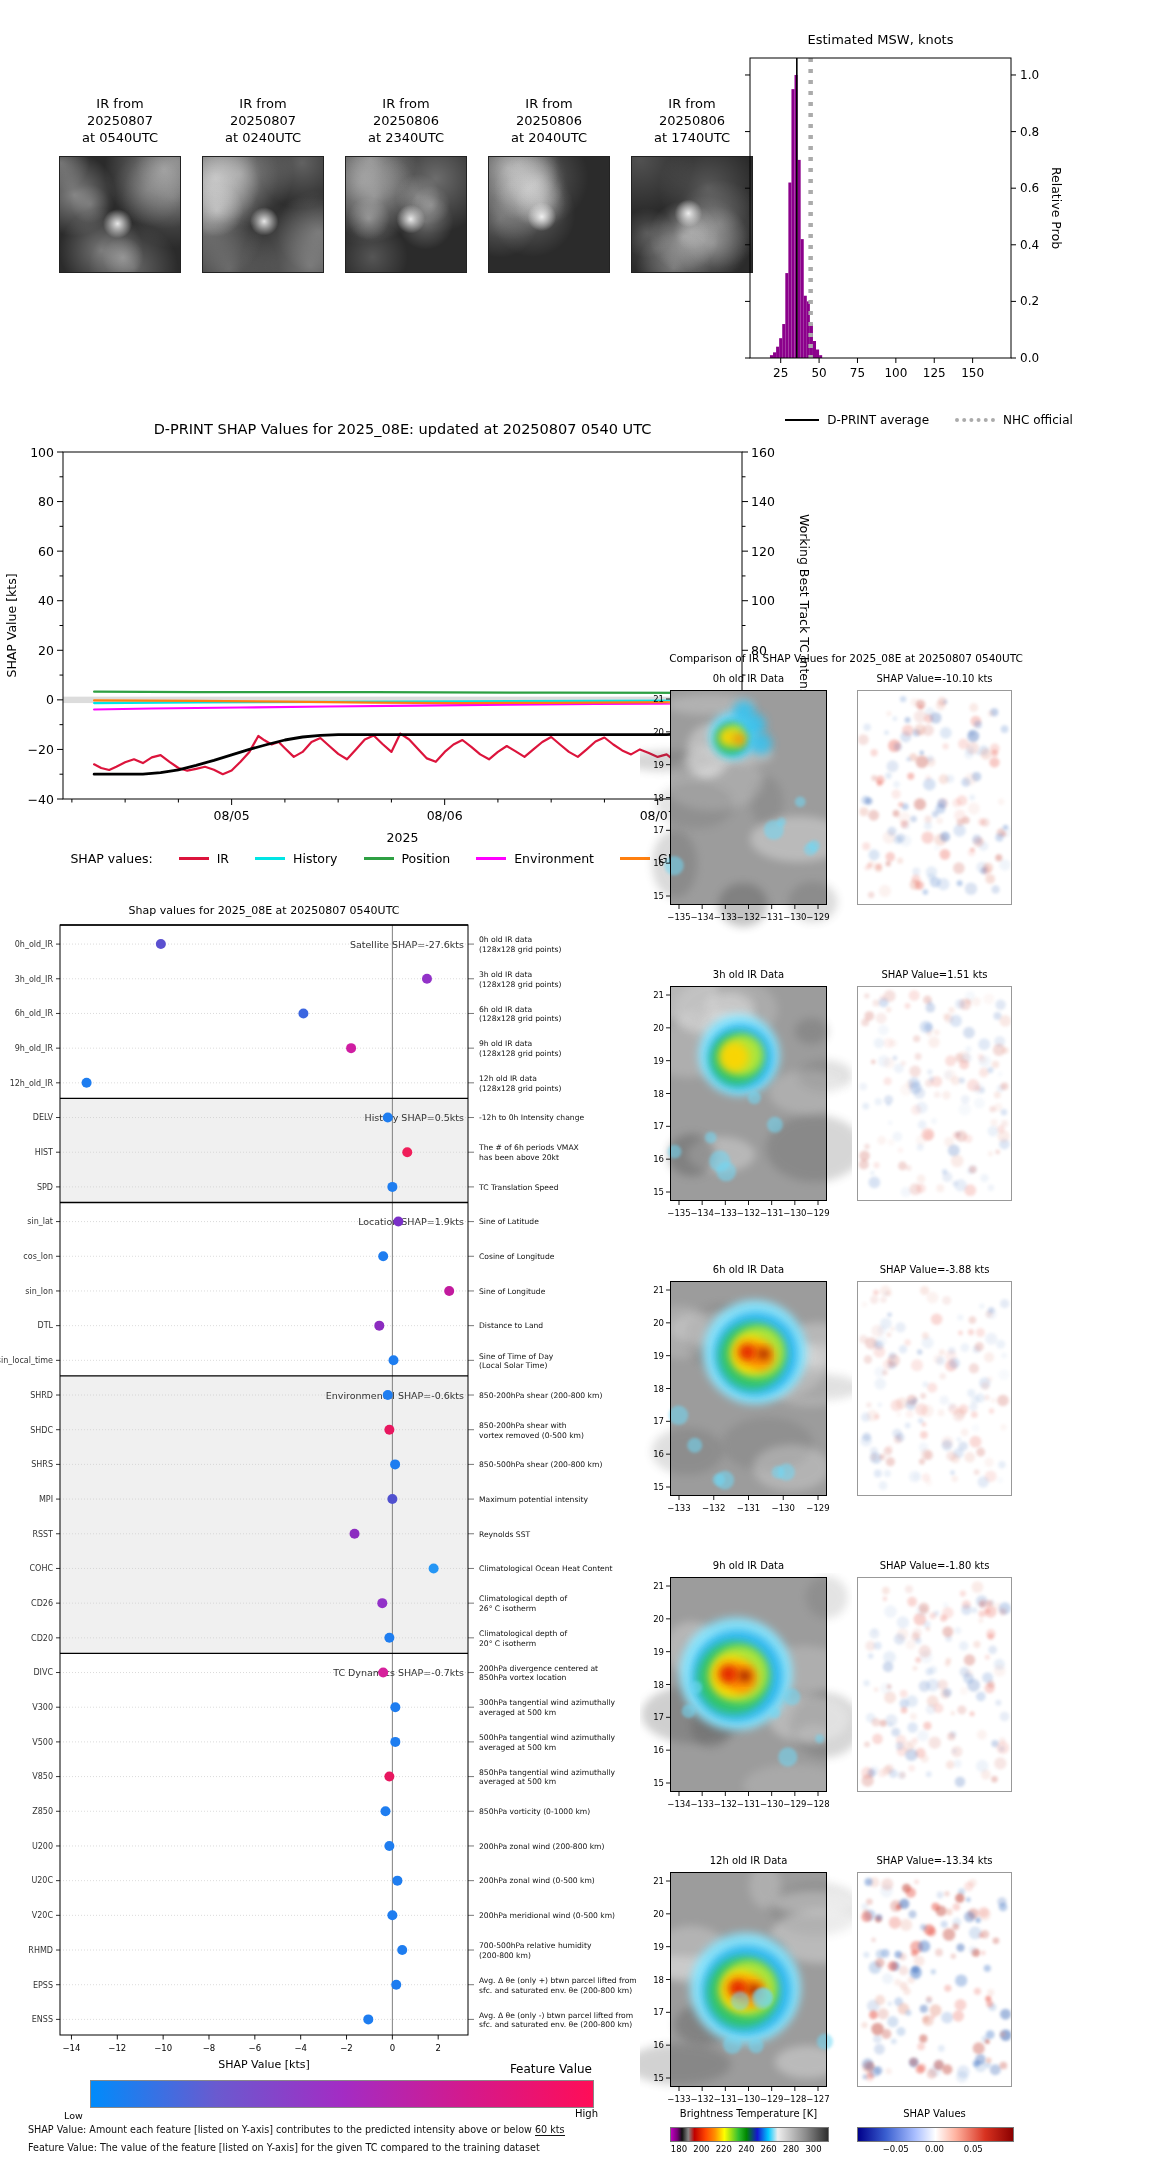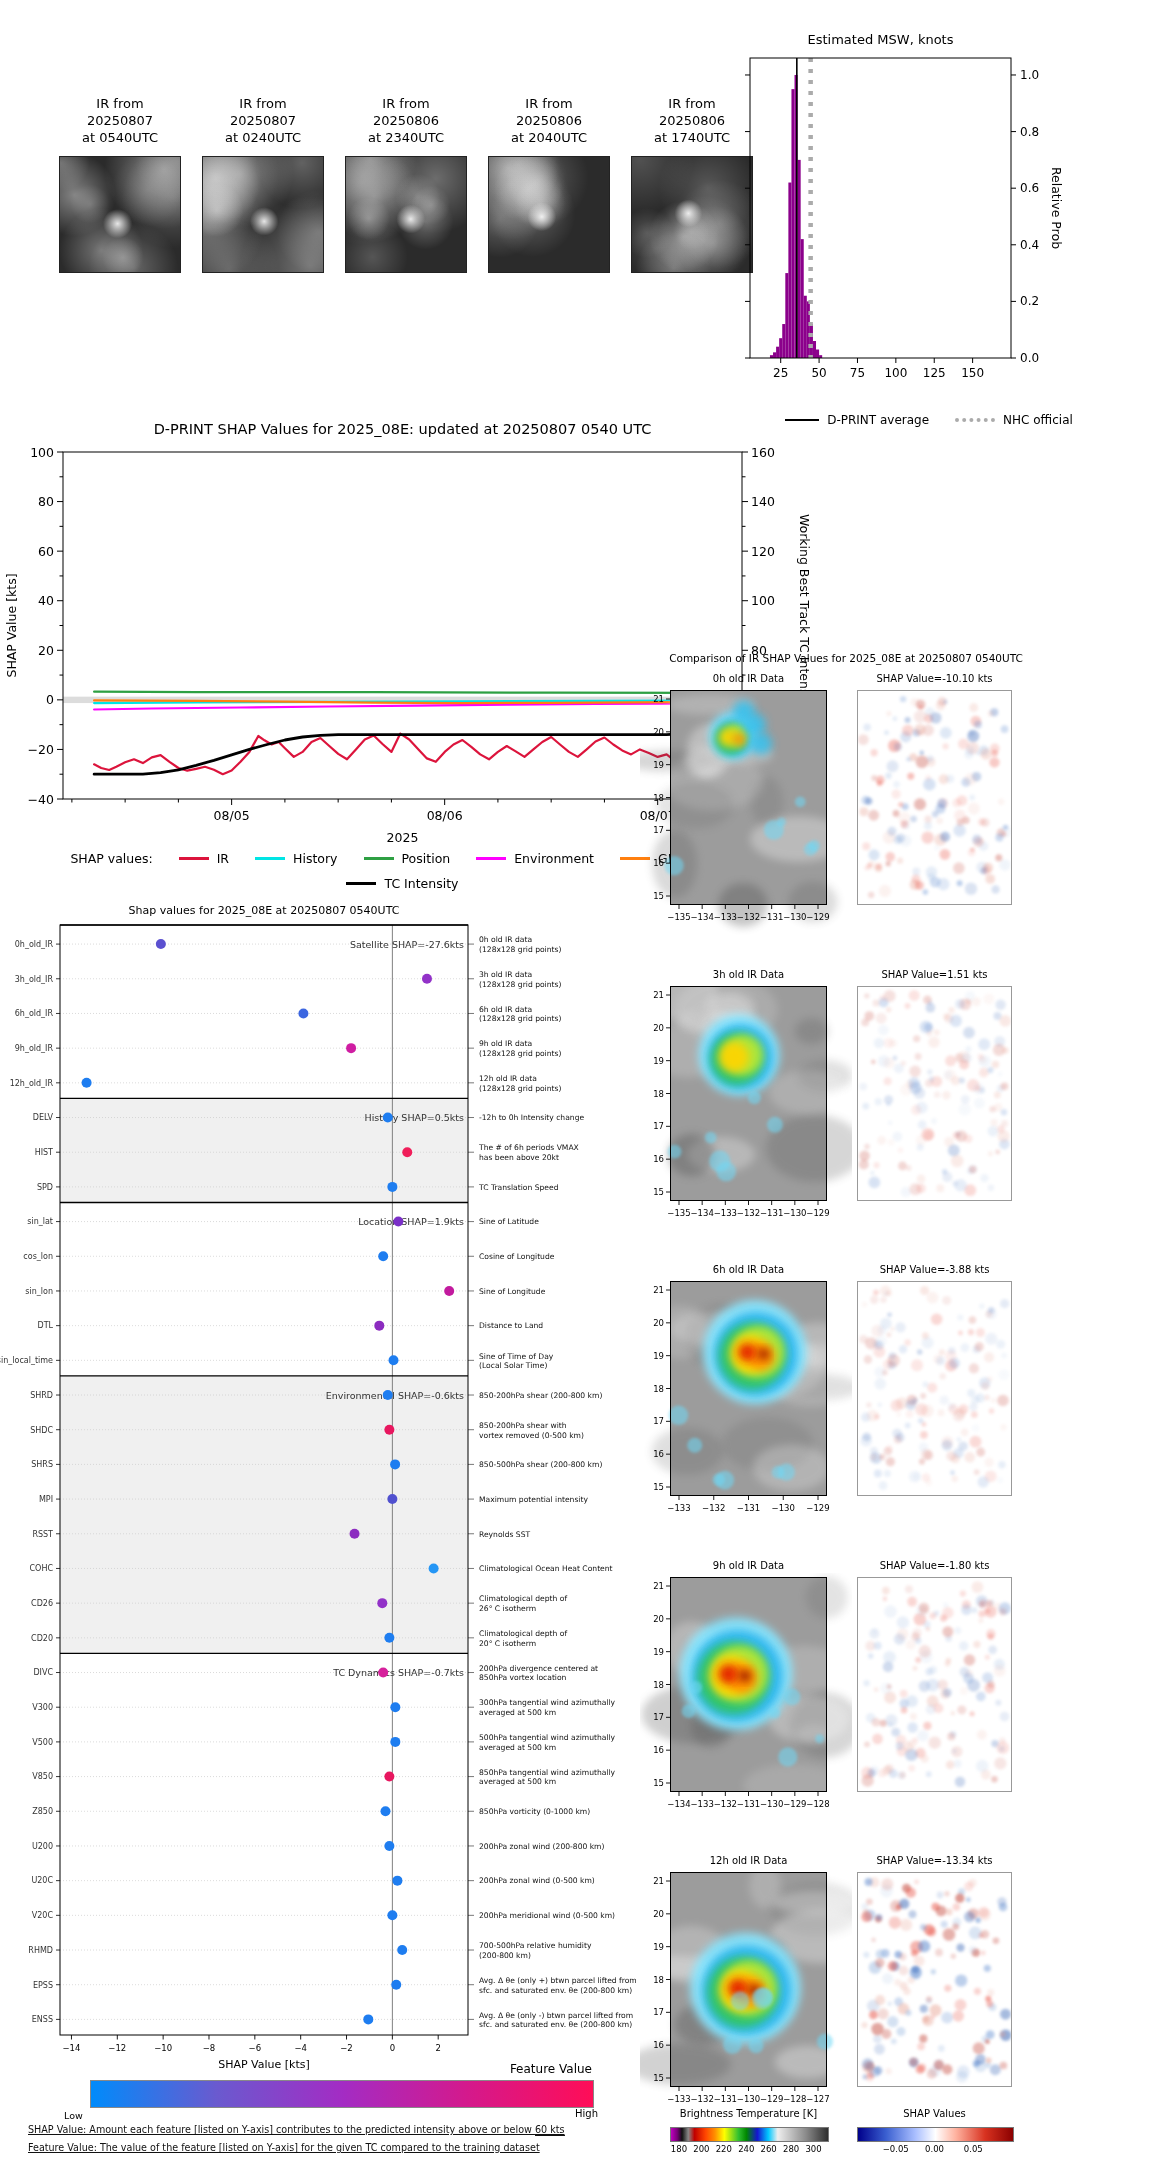--- a/index.html
+++ b/index.html
@@ -16,21 +16,21 @@
   .leg-item{display:flex;align-items:center;gap:8px;}
   .line-swatch{width:34px;height:0;border-top:2px solid #000;}
   .dot-swatch{width:40px;height:0;border-top:4px dotted #ababab;}
   .ts-legend{left:63px;width:679px;display:flex;justify-content:center;align-items:center;
              gap:26px;font-size:12.5px;}
   .ts-swatch{width:30px;height:3.2px;display:inline-block;}
   .fv-cb-title{top:2062px;left:90px;width:502px;text-align:right;font-size:12px;}
   .fv-cb{top:2080px;left:90px;width:502px;height:26px;border:0.5px solid #888;}
   .cb-low{top:2110px;left:64px;font-size:9.5px;}
   .cb-high{top:2108px;left:552px;width:46px;text-align:right;font-size:10px;}
-  .notes{left:28px;width:640px;font-size:9.6px;color:#111;text-decoration:underline;}
+  .notes{left:28px;width:640px;font-size:9.6px;color:#111;}
   .u{border-bottom:1px solid #111;}
   .comp{left:640px;top:652px;width:424px;height:1506px;}
   .comp-title{top:0;left:0;width:412px;text-align:center;font-size:10.5px;}
   .map-title{position:absolute;text-align:center;font-size:10px;}
   .cbar{position:absolute;height:13px;border:0.5px solid #777;}
   .cbar-title{position:absolute;text-align:center;font-size:10px;}
   .cbar-tick{position:absolute;font-size:8.5px;transform:translateX(-50%);}
   svg text{font-family:"DejaVu Sans","Liberation Sans",sans-serif;}
 </style>
 </head>
@@ -229,26 +229,20 @@
         <span class="ts-swatch" style="background: rgb(46, 160, 67);"></span>
         <span>Position</span>
       </span>
       <span class="leg-item">
         <span class="ts-swatch" style="background: rgb(255, 0, 255);"></span>
         <span>Environment</span>
       </span>
       <span class="leg-item">
         <span class="ts-swatch" style="background: rgb(255, 127, 14);"></span>
         <span>GFS Thermo</span>
-      </span>
-    </div>
-  <div class="abs ts-legend" id="ts-legend-2" style="top:876px;">
-      <span class="leg-item">
-        <span class="ts-swatch" style="background: rgb(0, 0, 0);"></span>
-        <span>TC Intensity</span>
       </span>
     </div>
 
   <svg class="abs" id="dot-svg" style="left:0;top:898px;" width="660" height="1185">
       <text x="264" y="16" font-size="11" fill="#000" text-anchor="middle">Shap values for 2025_08E at 20250807 0540UTC</text>
       <rect x="60" y="200.4375" width="408" height="104.0625" fill="#f0f0f0"></rect>
       <rect x="60" y="477.9375" width="408" height="277.5" fill="#f0f0f0"></rect>
       <line x1="60" y1="46.078125" x2="468" y2="46.078125" stroke="#cccccc" stroke-width="0.7" stroke-dasharray="1 2"></line>
       <line x1="60" y1="80.765625" x2="468" y2="80.765625" stroke="#cccccc" stroke-width="0.7" stroke-dasharray="1 2"></line>
       <line x1="60" y1="115.453125" x2="468" y2="115.453125" stroke="#cccccc" stroke-width="0.7" stroke-dasharray="1 2"></line>

